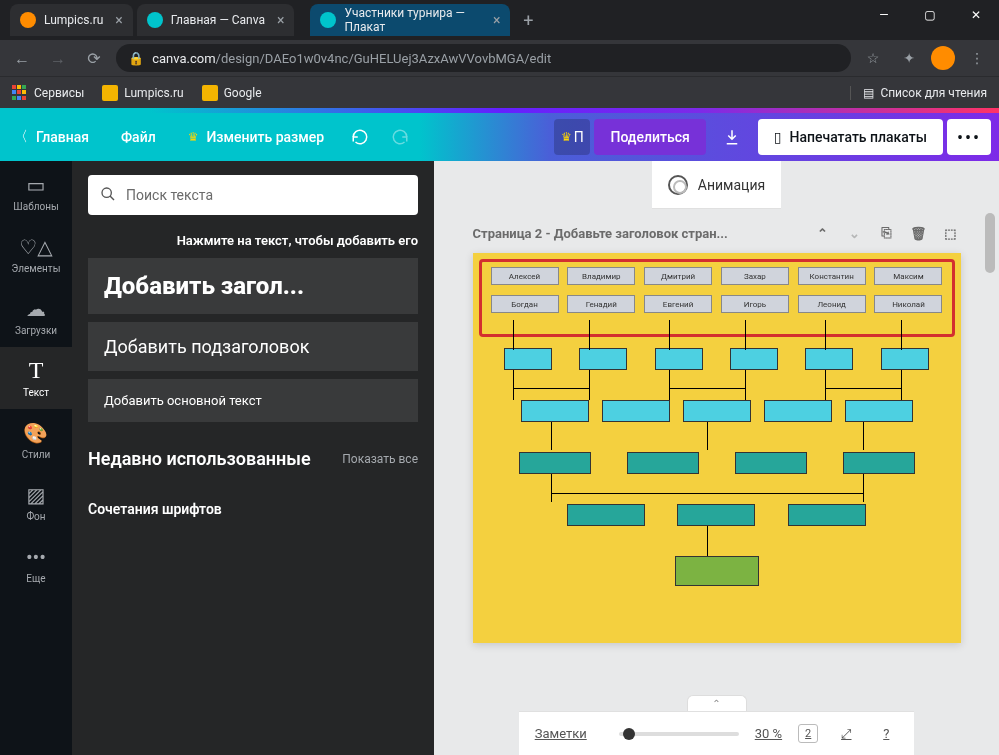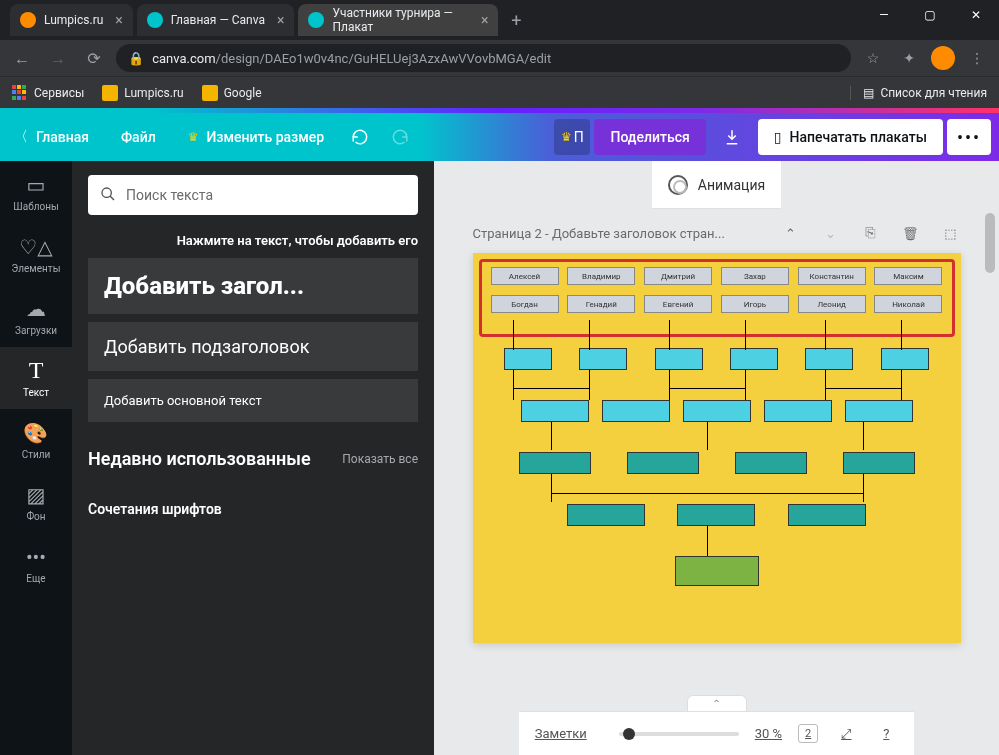--- a/index.html
+++ b/index.html
@@ -1,21 +1,21 @@
 <!DOCTYPE html>
 <html><head>
 <meta charset="utf-8">
 <style>
 *{margin:0;padding:0;box-sizing:border-box;font-family:-apple-system,BlinkMacSystemFont,"Segoe UI",Roboto,sans-serif;}
 body{background:#1a1a1a;width:999px;height:755px;overflow:hidden;position:relative;}
 .window-controls{position:absolute;top:0;right:0;display:flex;height:30px;}
 .win-btn{width:46px;height:30px;display:flex;align-items:center;justify-content:center;color:#fff;font-size:12px;}
 .titlebar{height:40px;background:#202124;display:flex;align-items:center;padding-left:10px;}
 .tab{display:flex;align-items:center;height:32px;padding:0 10px;background:#2d2e31;border-radius:8px 8px 0 0;margin-right:4px;color:#e8eaed;font-size:12px;max-width:200px;gap:8px;}
-.tab.active{background:#404040;}
+.tab.active{background:#0c4a6e;margin-left:12px;}
 .tab-favicon{width:16px;height:16px;border-radius:50%;flex-shrink:0;}
 .tab-close{color:#9aa0a6;font-size:14px;margin-left:4px;}
 .new-tab{width:28px;height:28px;display:flex;align-items:center;justify-content:center;color:#9aa0a6;font-size:18px;}
 .addrbar{height:36px;background:#35363a;display:flex;align-items:center;padding:0 8px;gap:8px;}
 .nav-btn{width:28px;height:28px;display:flex;align-items:center;justify-content:center;color:#9aa0a6;font-size:16px;}
 .url-box{flex:1;height:28px;background:#202124;border-radius:14px;display:flex;align-items:center;padding:0 12px;color:#9aa0a6;font-size:13px;}
 .url-box .domain{color:#e8eaed;}
 .addr-icon{width:28px;height:28px;display:flex;align-items:center;justify-content:center;color:#9aa0a6;font-size:14px;}
 .profile{width:24px;height:24px;border-radius:50%;background:#ff8c00;}
 .bookbar{height:32px;background:#35363a;display:flex;align-items:center;padding:0 12px;gap:18px;border-top:1px solid #2a2b2e;font-size:12px;}
@@ -54,21 +54,21 @@
 .rc-title{font-size:34px;font-weight:900;font-family:Georgia,serif;}
 .rc-heading{font-size:16px;font-weight:700;font-style:italic;margin-top:8px;}
 .rc-script{font-family:cursive;font-size:18px;font-style:italic;}
 .rc-small{font-size:6px;margin-top:4px;color:#999;}
 .panel-section2{color:#fff;font-size:14px;font-weight:600;margin-top:20px;}
 .canvas-area{flex:1;background:#e8e9ea;display:flex;flex-direction:column;position:relative;align-items:center;}
 .canvas-toolbar{height:48px;background:#fff;display:flex;align-items:center;padding:0 16px;gap:10px;border-bottom:1px solid #e0e0e0;}
 .anim-icon{width:20px;height:20px;border:2px solid #555;border-radius:50%;position:relative;}
 .anim-icon::after{content:"";position:absolute;width:10px;height:10px;border:2px solid #bbb;border-radius:50%;top:3px;left:3px;}
 .canvas-scroll{flex:1;overflow:auto;padding:14px 18px 0;}
-.page-header{display:flex;align-items:center;gap:20px;color:#6b6b6b;font-size:13px;margin-bottom:10px;}
+.page-header{display:flex;align-items:center;gap:12px;color:#6b6b6b;font-size:13px;margin-bottom:10px;font-weight:bold;}
 .page-header .title{flex:1;white-space:nowrap;overflow:hidden;text-overflow:ellipsis;}
 .ph-icon{width:20px;height:20px;display:flex;align-items:center;justify-content:center;color:#6b6b6b;}
 .page-canvas{width:488px;height:390px;background:#f4d03f;position:relative;margin:0 auto;box-shadow:0 2px 8px rgba(0,0,0,0.15);}
 .red-box{position:absolute;top:6px;left:6px;right:6px;height:78px;border:3px solid #d32f2f;border-radius:4px;}
 .participants{position:absolute;top:14px;left:18px;right:18px;}
 .p-row{display:flex;justify-content:space-between;margin-bottom:10px;}
 .p-cell{width:68px;height:18px;background:#d0d4dc;border:1px solid #888;font-size:8px;display:flex;align-items:center;justify-content:center;color:#333;}
 .bracket{position:absolute;top:95px;left:18px;right:18px;bottom:10px;}
 .b-row{display:flex;justify-content:space-around;margin-bottom:30px;}
 .b-cell{height:22px;background:#4dd0e1;border:1px solid #333;}

